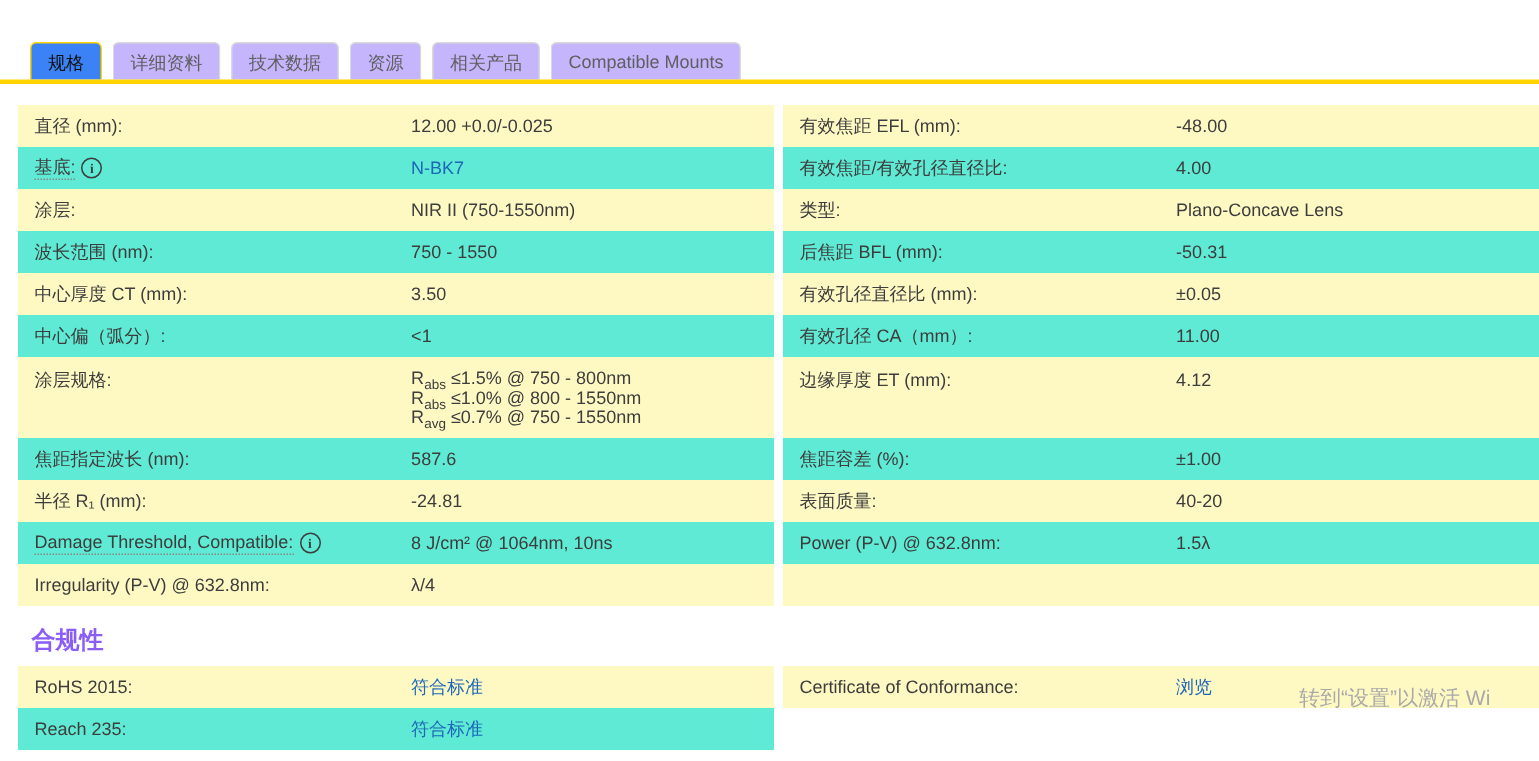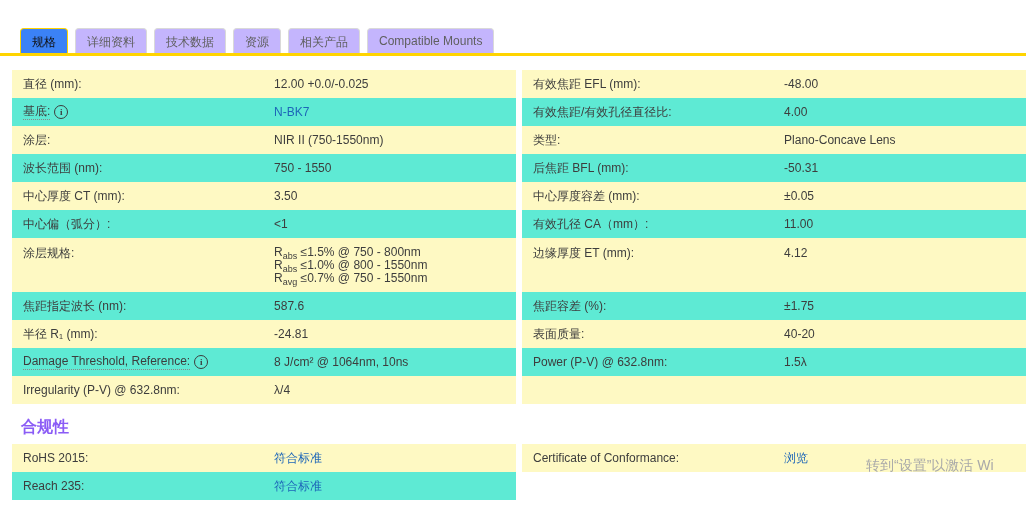--- a/index.html
+++ b/index.html
@@ -127,21 +127,21 @@
         <div class="cell-value">587.6</div>
       </div>
       <div class="row shaded">
         <div class="cell-label">
           <span class="label-text">半径 R₁ (mm):</span>
         </div>
         <div class="cell-value">-24.81</div>
       </div>
       <div class="row">
         <div class="cell-label">
-          <span class="label-text dotted">Damage Threshold, Reference:</span>
+          <span class="label-text dotted">Damage Threshold, Compatible:</span>
           <span class="info-icon">i</span>
         </div>
         <div class="cell-value">8 J/cm² @ 1064nm, 10ns</div>
       </div>
       <div class="row shaded">
         <div class="cell-label">
           <span class="label-text">Irregularity (P-V) @ 632.8nm:</span>
         </div>
         <div class="cell-value">λ/4</div>
       </div>
@@ -167,41 +167,41 @@
         <div class="cell-value">Plano-Concave Lens</div>
       </div>
       <div class="row">
         <div class="cell-label">
           <span class="label-text">后焦距 BFL (mm):</span>
         </div>
         <div class="cell-value">-50.31</div>
       </div>
       <div class="row shaded">
         <div class="cell-label">
-          <span class="label-text">中心厚度容差 (mm):</span>
+          <span class="label-text">有效孔径直径比 (mm):</span>
         </div>
         <div class="cell-value">±0.05</div>
       </div>
       <div class="row">
         <div class="cell-label">
           <span class="label-text">有效孔径 CA（mm）:</span>
         </div>
         <div class="cell-value">11.00</div>
       </div>
       <div class="row shaded tall">
         <div class="cell-label">
           <span class="label-text">边缘厚度 ET (mm):</span>
         </div>
         <div class="cell-value">4.12</div>
       </div>
       <div class="row">
         <div class="cell-label">
           <span class="label-text">焦距容差 (%):</span>
         </div>
-        <div class="cell-value">±1.75</div>
+        <div class="cell-value">±1.00</div>
       </div>
       <div class="row shaded">
         <div class="cell-label">
           <span class="label-text">表面质量:</span>
         </div>
         <div class="cell-value">40-20</div>
       </div>
       <div class="row">
         <div class="cell-label">
           <span class="label-text">Power (P-V) @ 632.8nm:</span>

